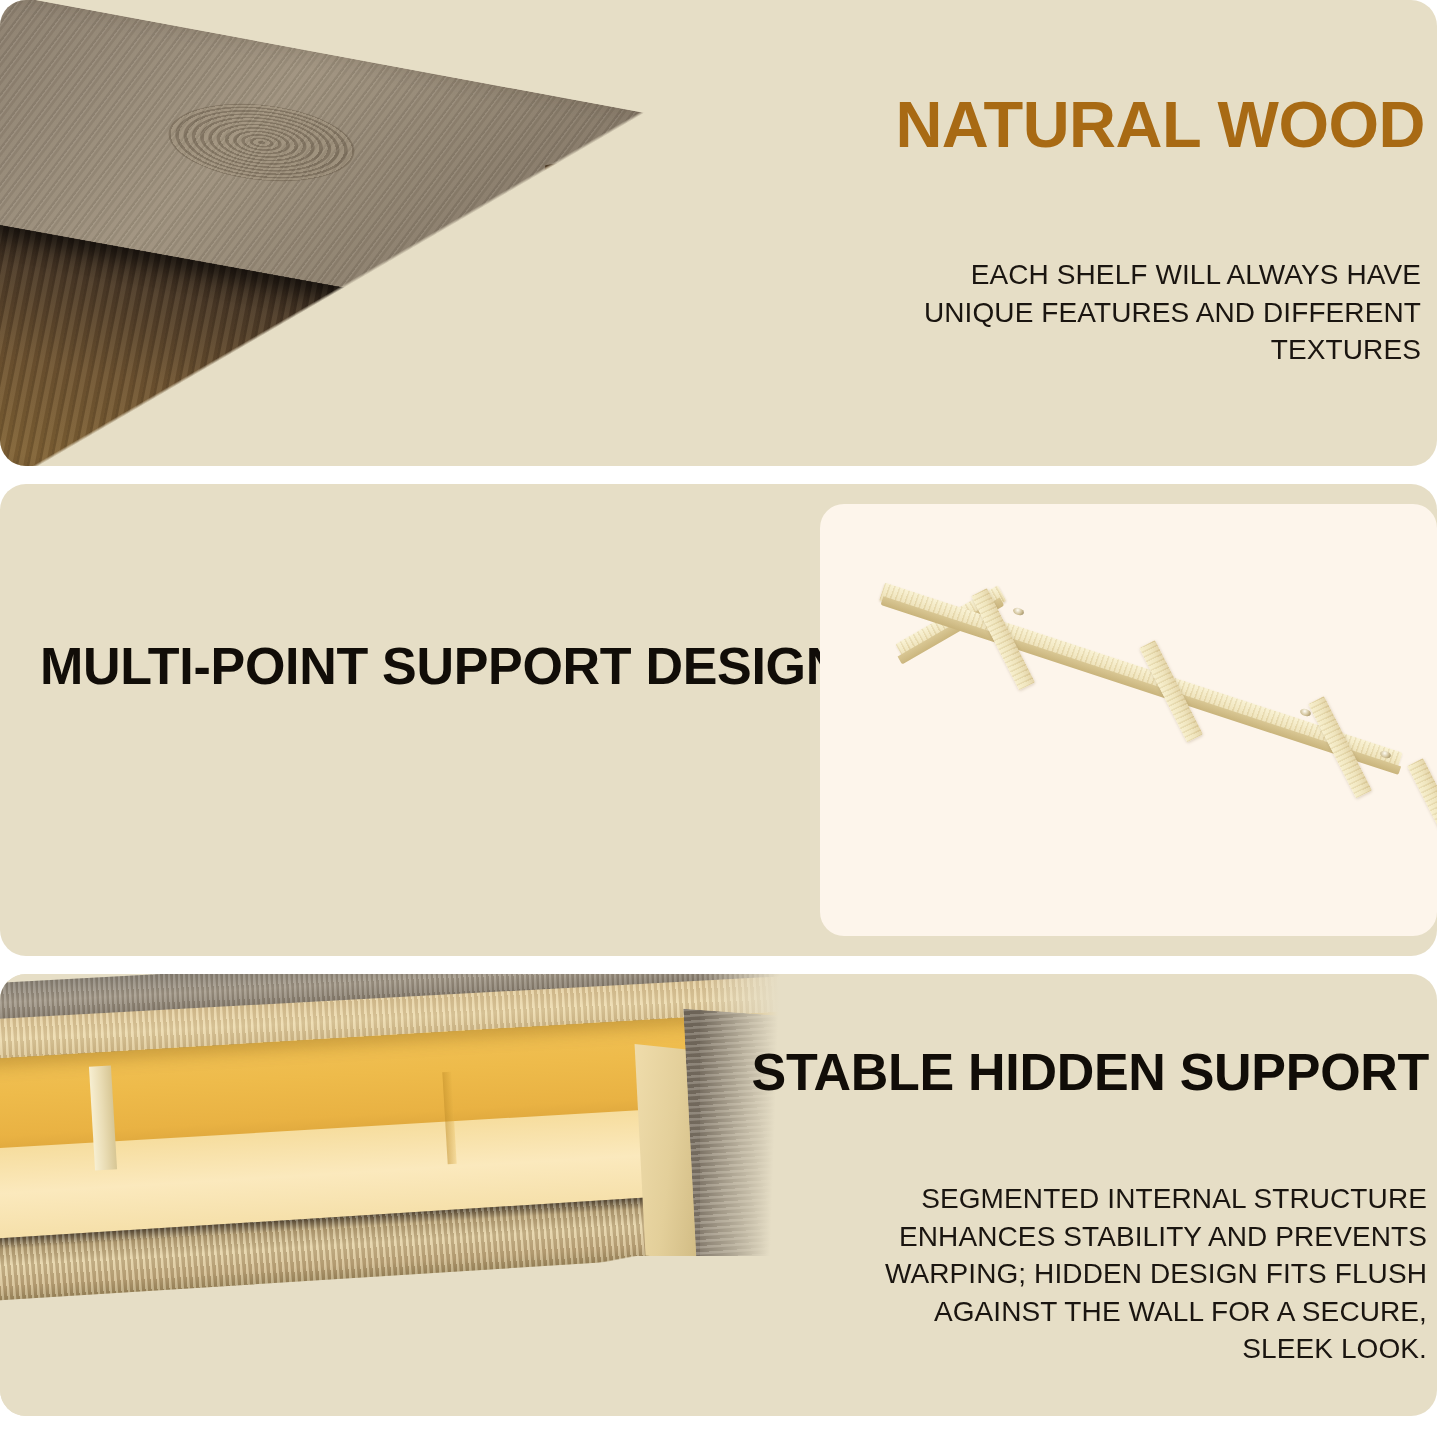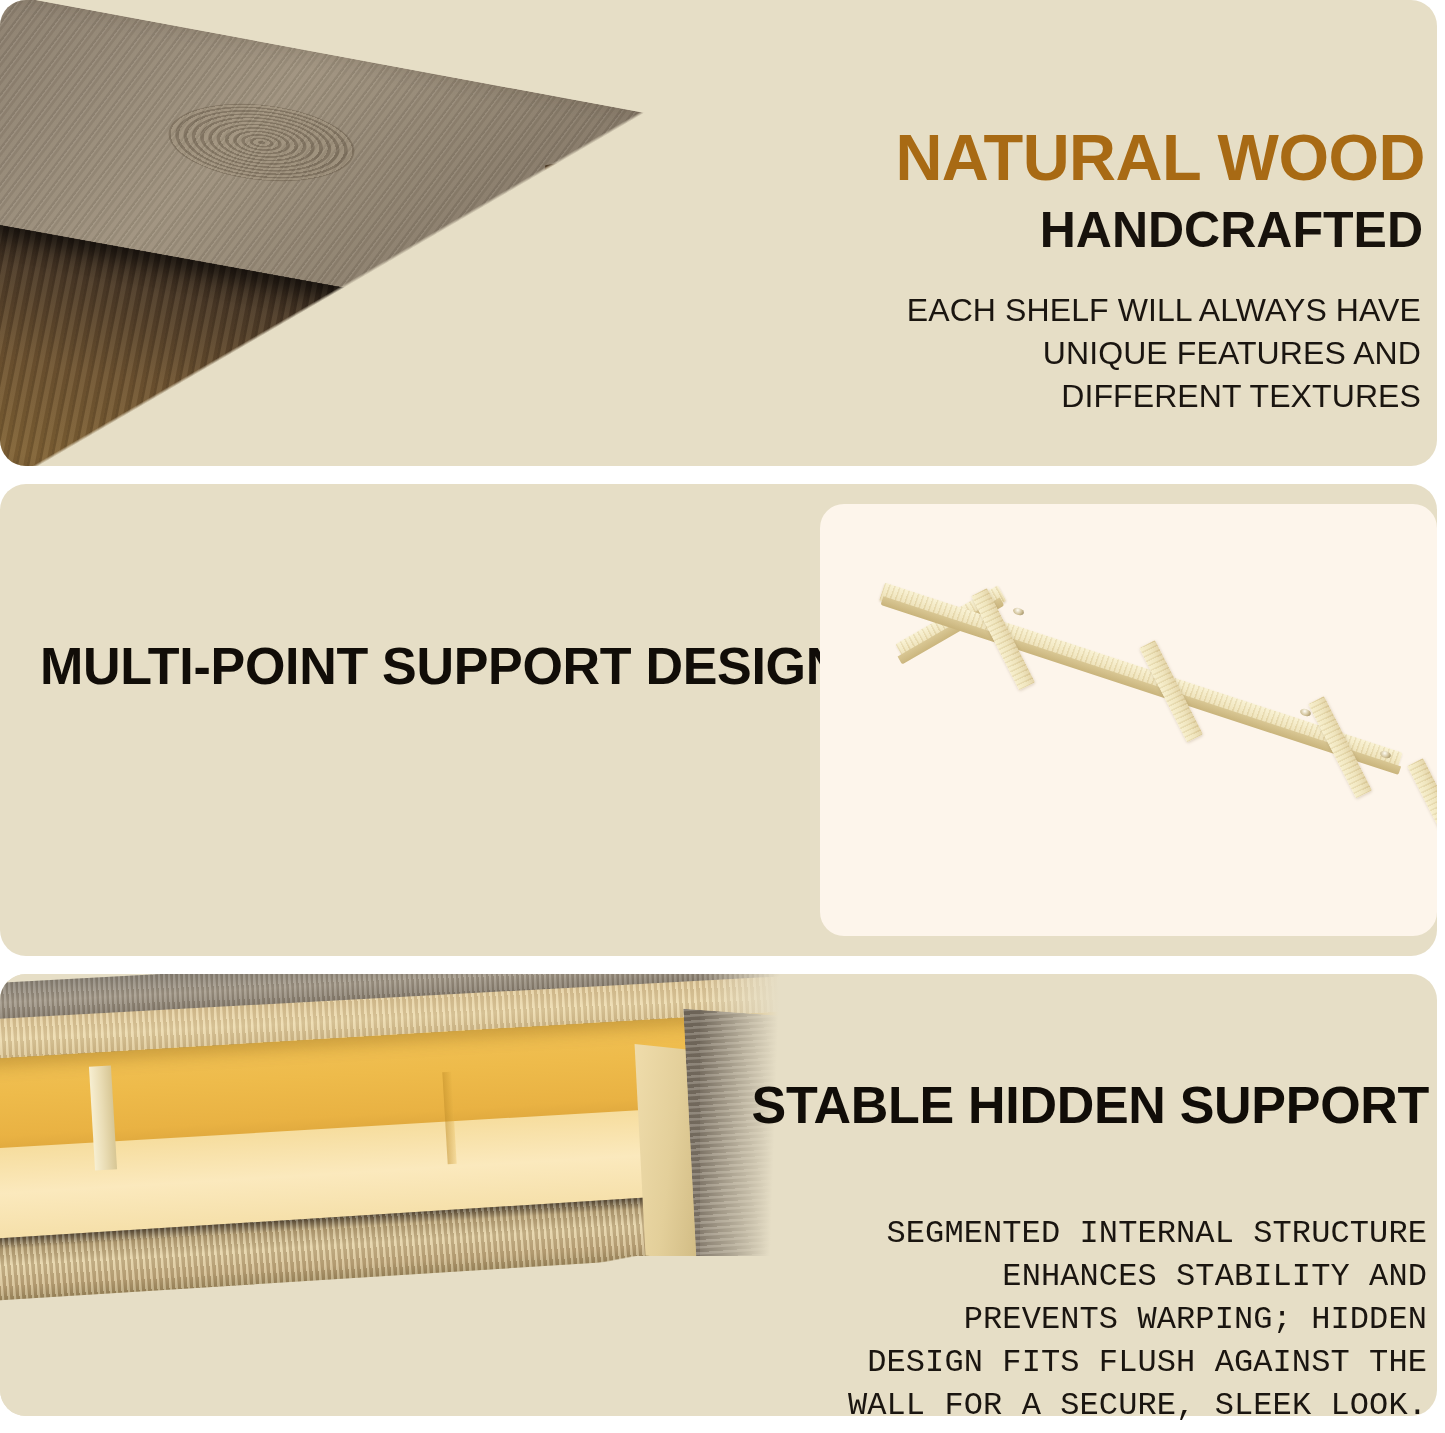--- a/index.html
+++ b/index.html
@@ -16,21 +16,21 @@
     position:absolute;
     background:#E6DEC6;
     border-radius:26px;
     overflow:hidden;
   }
   #panel-natural-wood { left:0px;  top:0px;    width:1437px; height:466px; }
   #panel-multi-point  { left:0px;  top:484px;  width:1437px; height:472px; }
   #panel-hidden       { left:0px;  top:974px;  width:1437px; height:442px; }
 
   
-  .txt-right { position:absolute; text-align:right;margin-top:33px; }
+  .txt-right { position:absolute; text-align:right; }
   .txt-left  { position:absolute; text-align:left; }
 
   .h-gold {
     color:#A86A14;
     font-weight:bold;
     font-size:65px;
     letter-spacing:-0.5px;
     line-height:1.0;
     white-space:nowrap;
     font-stretch:condensed;
@@ -47,37 +47,37 @@
     color:#110d08;
     font-weight:bold;
     font-size:52px;
     letter-spacing:-0.3px;
     line-height:1.0;
     white-space:nowrap;
   }
   .body-copy {
     color:#1a1510;
     font-weight:500;
-    font-size:32px;
+    font-size:28px;
     line-height:1.34;
     letter-spacing:0.1px;
   }
 
   
   #nw-title     { right:12px;  top:92px;  }
   #nw-subtitle  { right:14px;  top:172px; }
   #nw-desc      { right:16px;  top:256px; width:560px; }
 
   
   #mp-title     { left:40px;  top:640px; }
   #mp-desc      { left:42px;  top:723px; width:660px; }
 
   
   #hs-title     { right:16px; top:1046px; }
-  #hs-desc      { right:18px; top:1180px; width:585px;font-family:Liberation Mono, monospace; }
+  #hs-desc      { right:18px; top:1180px; width:585px; }
 
   
   #bracket-card {
     position:absolute;
     left:820px; top:504px;
     width:617px; height:432px;
     background:#FDF5EB;
     border-radius:24px;
     overflow:hidden;
   }
@@ -313,21 +313,20 @@
         <div class="plank-knot"></div>
       </div>
       <div class="plank-front"></div>
       <div class="plank-endcap"></div>
       <div class="mask-br"></div>
       <div class="mask-right"></div>
     </div>
 
     <div class="txt-right h-gold" id="nw-title">NATURAL WOOD</div>
 
-    <div class="txt-right h-black" id="nw-subtitle">HANDCRAFTED</div>
 
     <div class="txt-right body-copy" id="nw-desc">EACH SHELF WILL ALWAYS HAVE UNIQUE FEATURES AND DIFFERENT TEXTURES</div>
   </section>
 
   <section class="panel" id="panel-multi-point"></section>
 
   <div class="txt-left h-title" id="mp-title">MULTI-POINT SUPPORT DESIGN</div>
 
 
   <div id="bracket-card">

